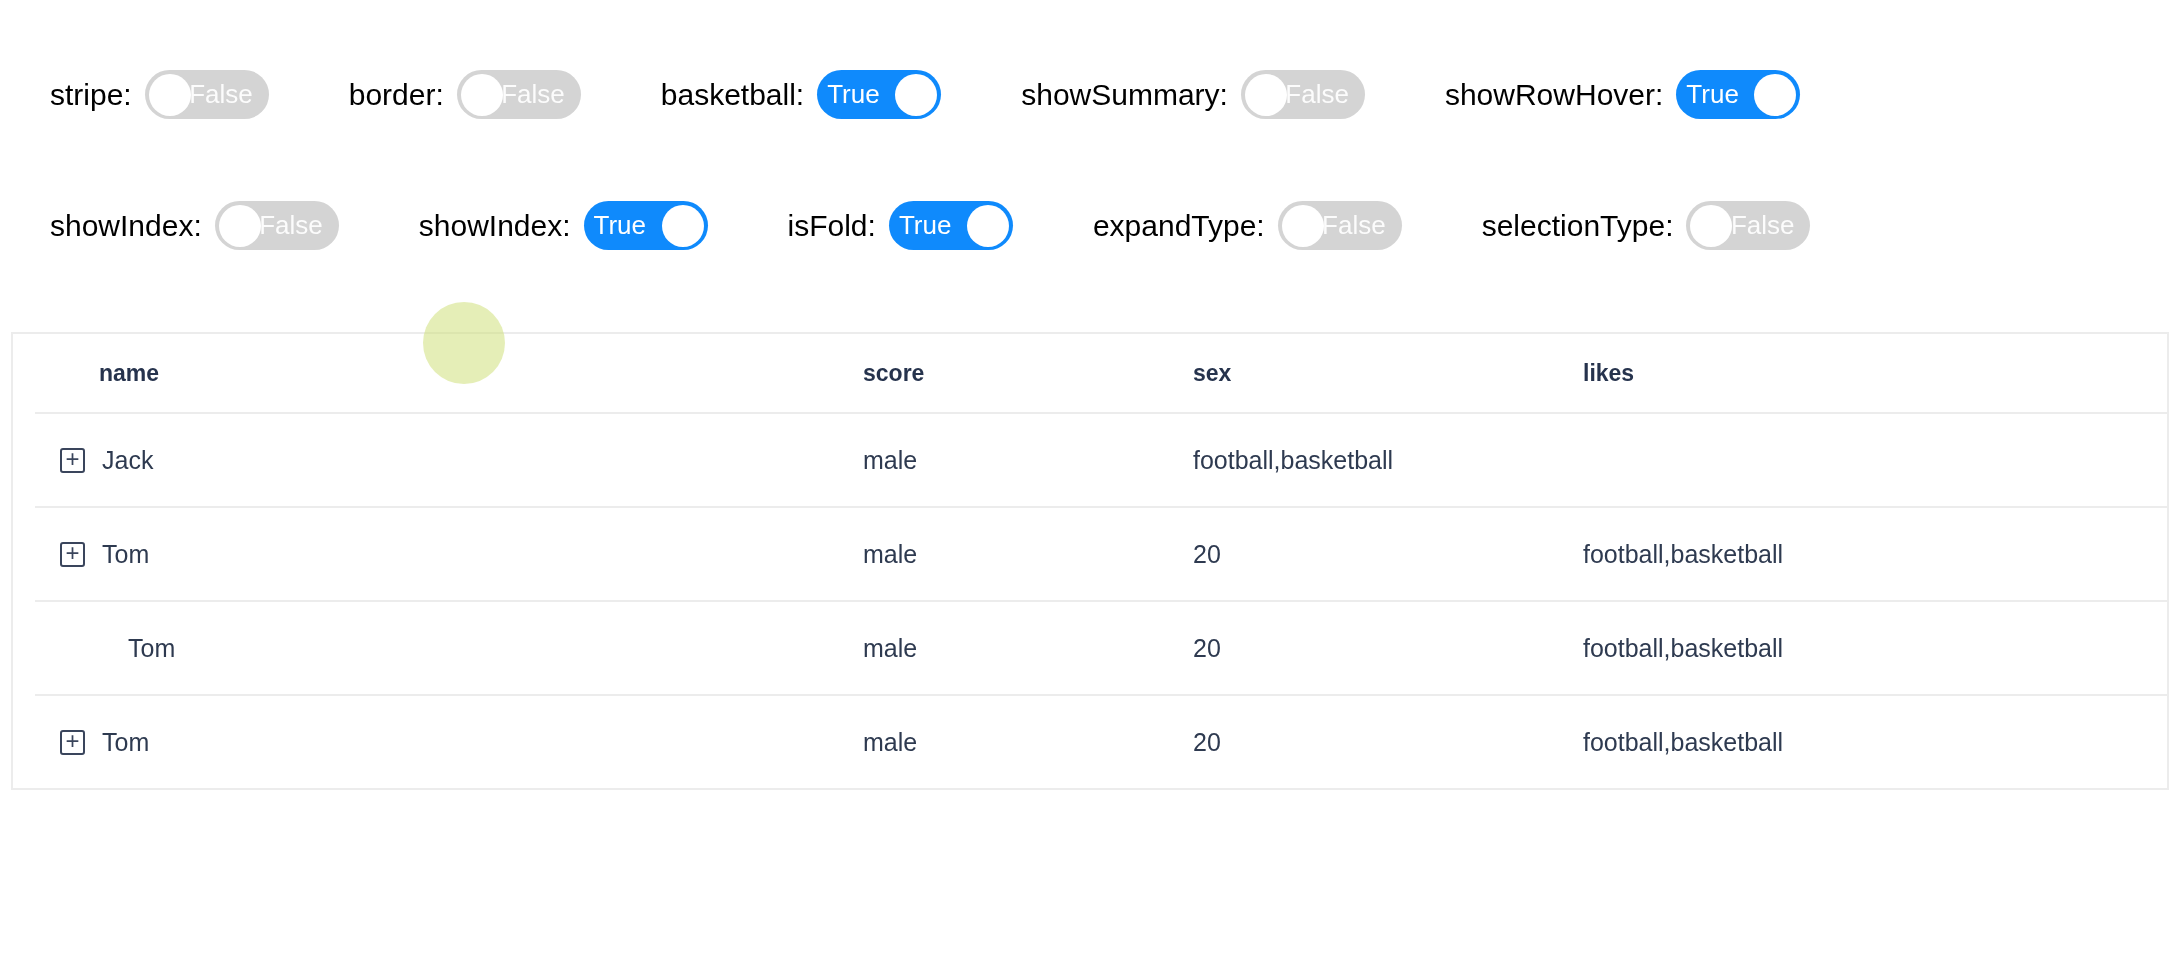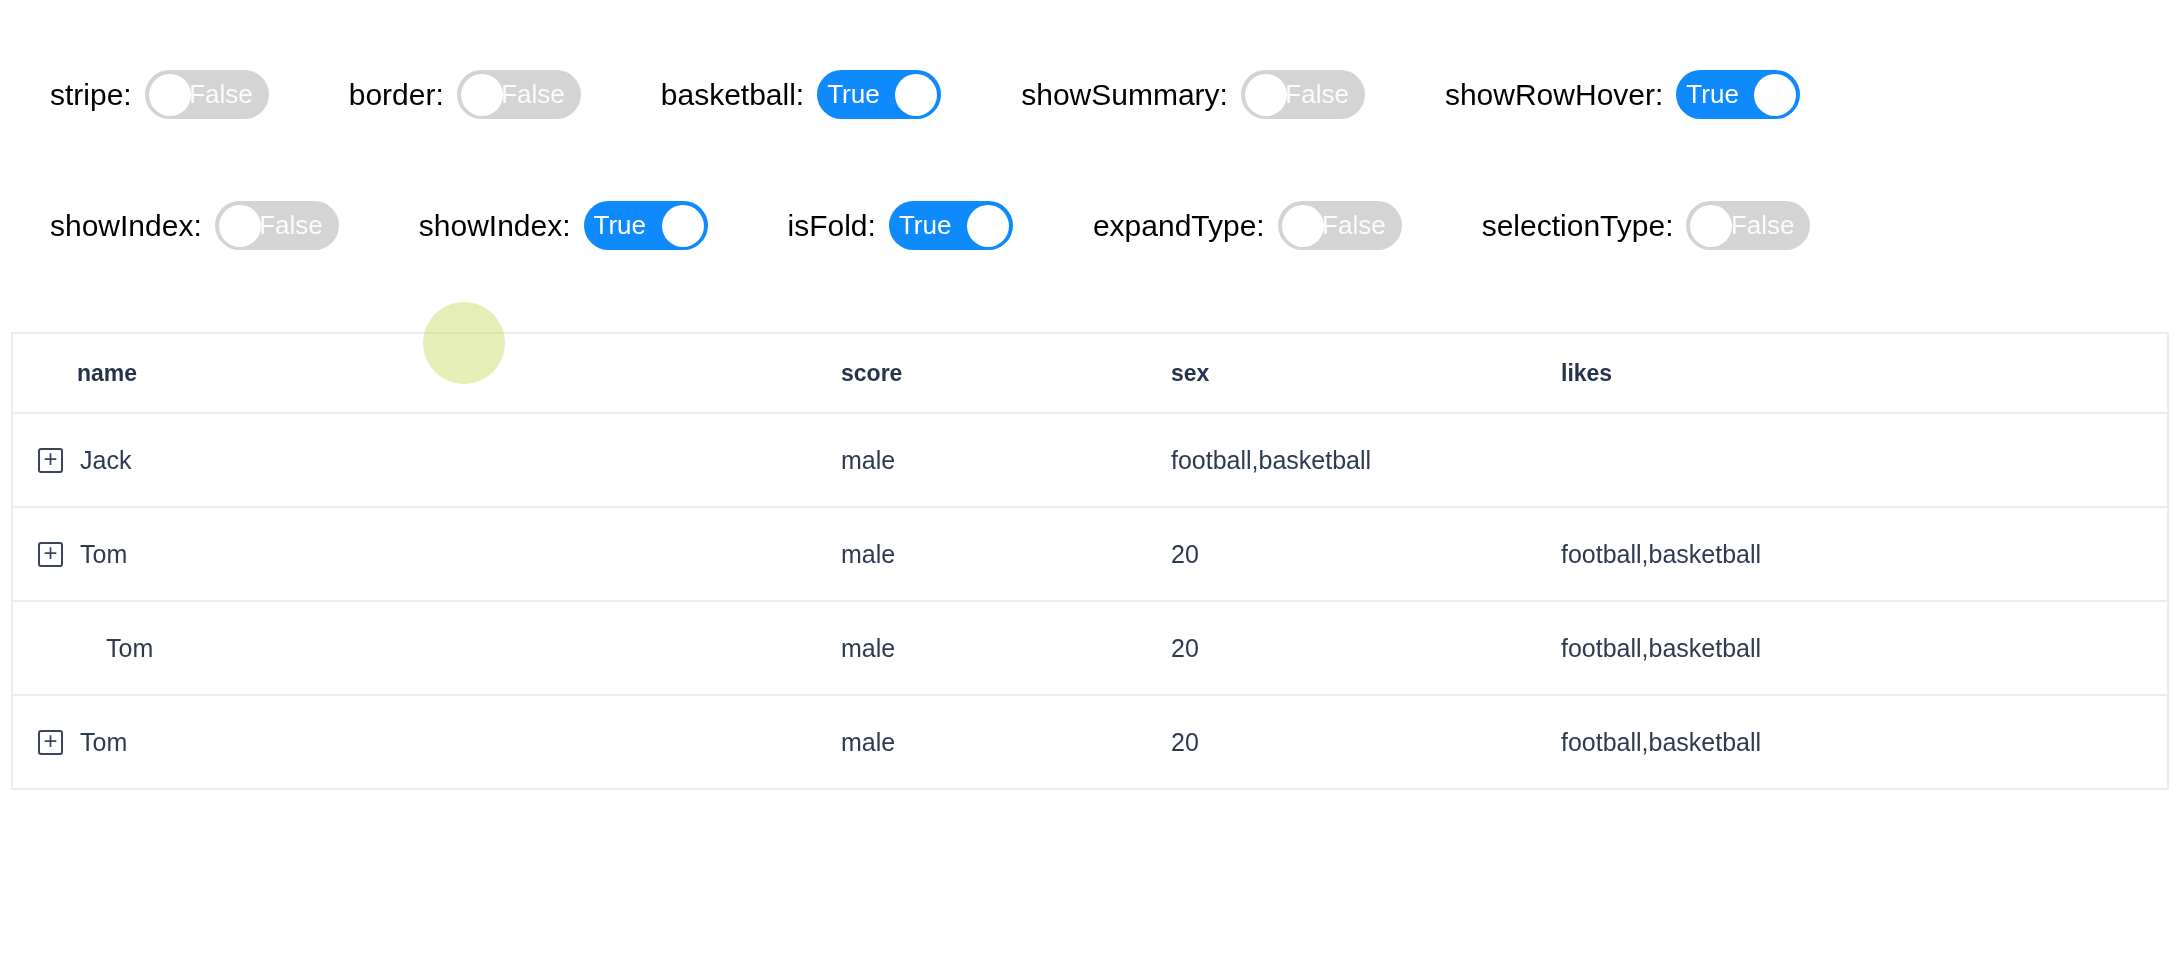--- a/index.html
+++ b/index.html
@@ -23,21 +23,21 @@
   .switch{position:relative;width:124px;height:49px;border-radius:25px;flex:0 0 auto;cursor:pointer;}
   .switch.on{background:var(--accent);}
   .switch.off{background:var(--toggle-off);}
   .knob{position:absolute;top:4px;width:42px;height:42px;border-radius:50%;background:#ffffff;}
   .switch.on  .knob{right:4px;}
   .switch.off .knob{left:4px;}
   .sw-text{position:absolute;top:0;line-height:49px;font-size:26px;color:#ffffff;white-space:nowrap;}
   .switch.on  .sw-text{left:10px;}
   .switch.off .sw-text{right:16px;color:rgba(255,255,255,0.92);}
   
-  .table-wrap{position:relative;margin:82px 11px 0 11px;border:2px solid var(--border-gray);background:#fff;}
+  .table-wrap{position:relative;margin:82px 11px 0 11px;border:2px solid var(--border-gray);background:#fff;padding-left:22px;}
   .t-row{display:grid;grid-template-columns:810px 330px 390px 1fr;align-items:center;}
   .t-head{height:78px;}
   .t-body-row{height:94px;border-top:2px solid var(--border-gray);}
   .t-cell{padding-left:18px;font-size:25px;color:var(--cell-text);display:flex;align-items:center;overflow:hidden;white-space:nowrap;}
   .t-head .t-cell{font-size:23px;font-weight:700;color:var(--header-text);}
   .t-head .t-cell.c-name{padding-left:64px;}
   .t-cell.c-name{padding-left:25px;}
   .expander{width:25px;height:25px;border:2px solid #3a455c;border-radius:3px;margin-right:17px;
     display:flex;align-items:center;justify-content:center;flex:0 0 auto;cursor:pointer;
     font-size:24px;line-height:1;color:#3a455c;font-weight:400;padding-bottom:2px;}

